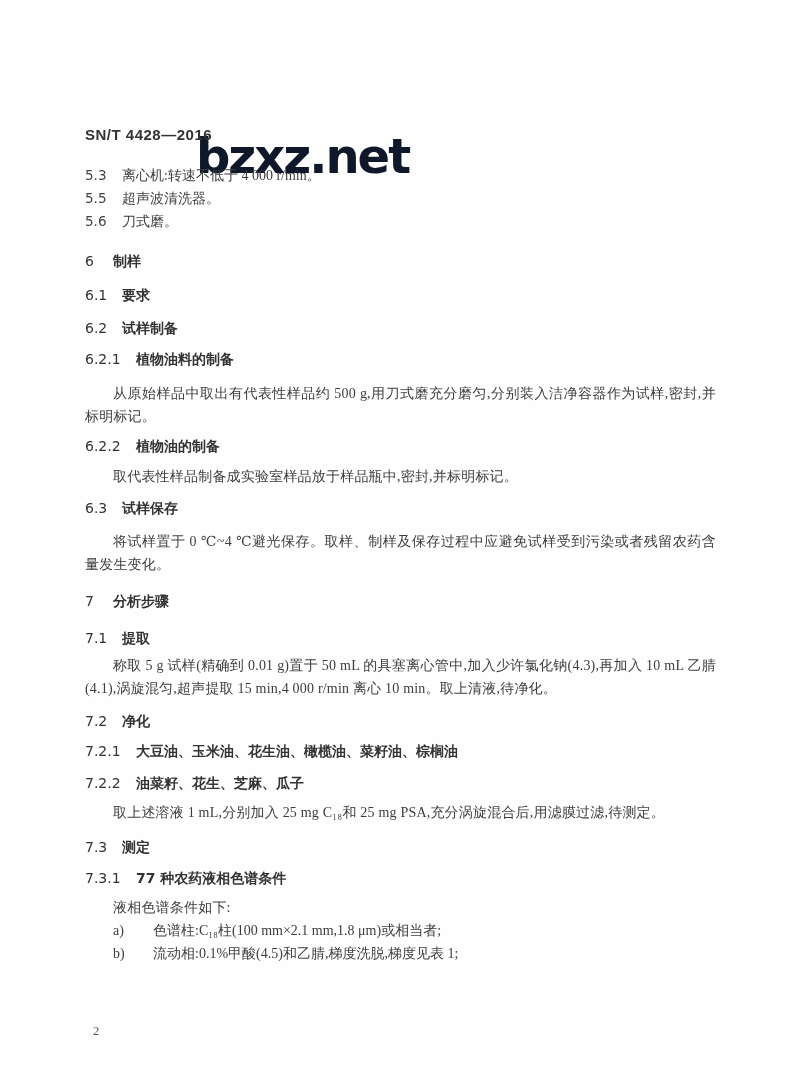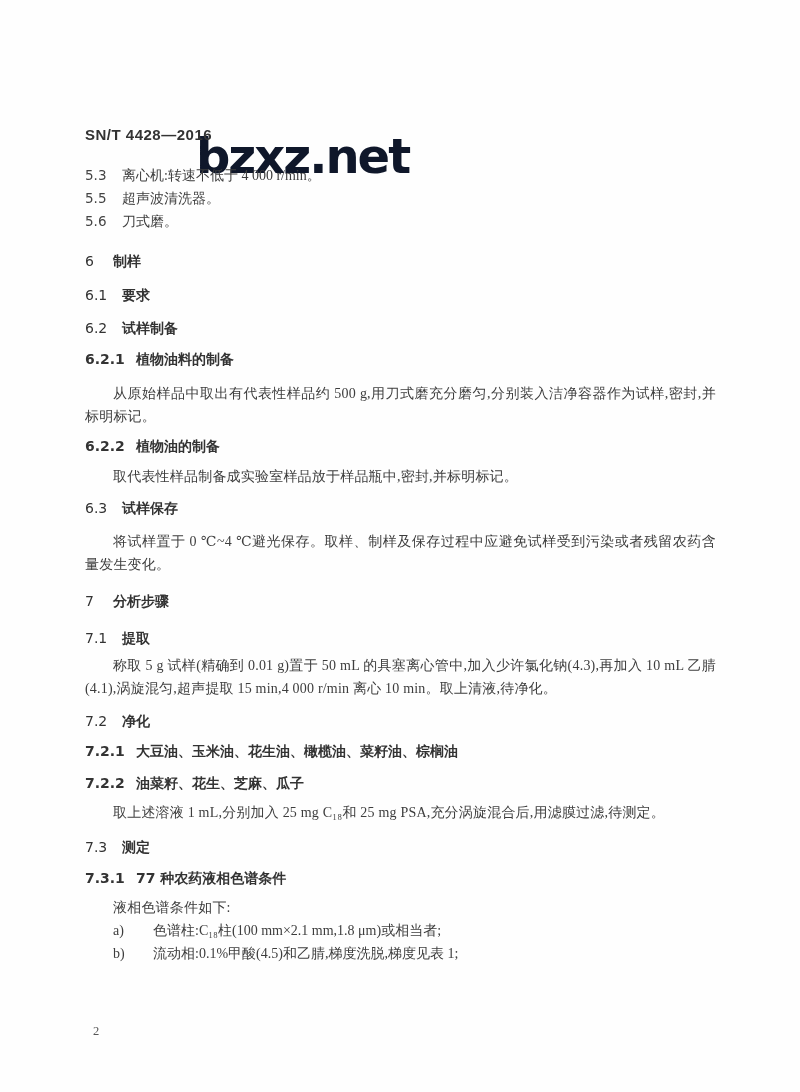--- a/index.html
+++ b/index.html
@@ -56,21 +56,21 @@
   .clause .txt{flex:1;}
   .h1,.h2,.h3{
     font-family:"DejaVu Sans","Liberation Sans",sans-serif;
     font-weight:bold;
     color:#333;
     display:flex;
     font-size:14px;
   }
   .h1 .num{flex:0 0 28px;font-weight:normal;}
   .h2 .num{flex:0 0 37px;font-weight:normal;}
-  .h3 .num{flex:0 0 51px;font-weight:bold;}
+  .h3 .num{flex:0 0 51px;font-weight:normal;}
   .para{
     margin:0;
     text-indent:2em;
     text-align:justify;
     letter-spacing:0.2px;
   }
   .list-item{
     display:flex;
     padding-left:28px;
   }

